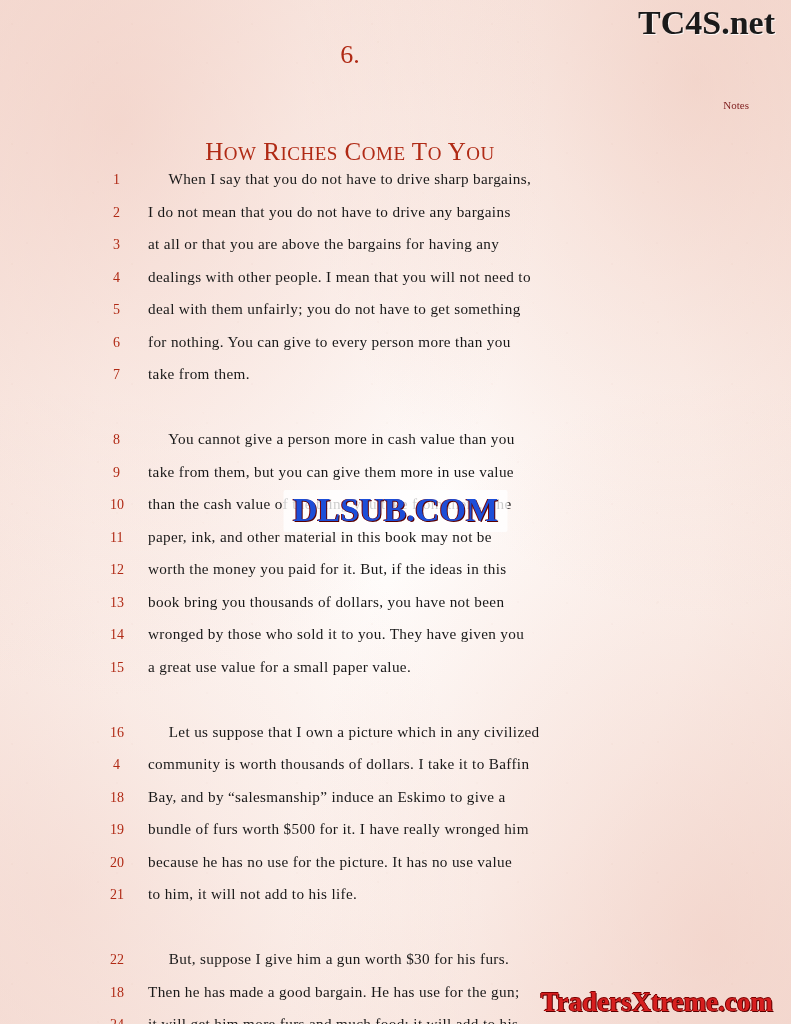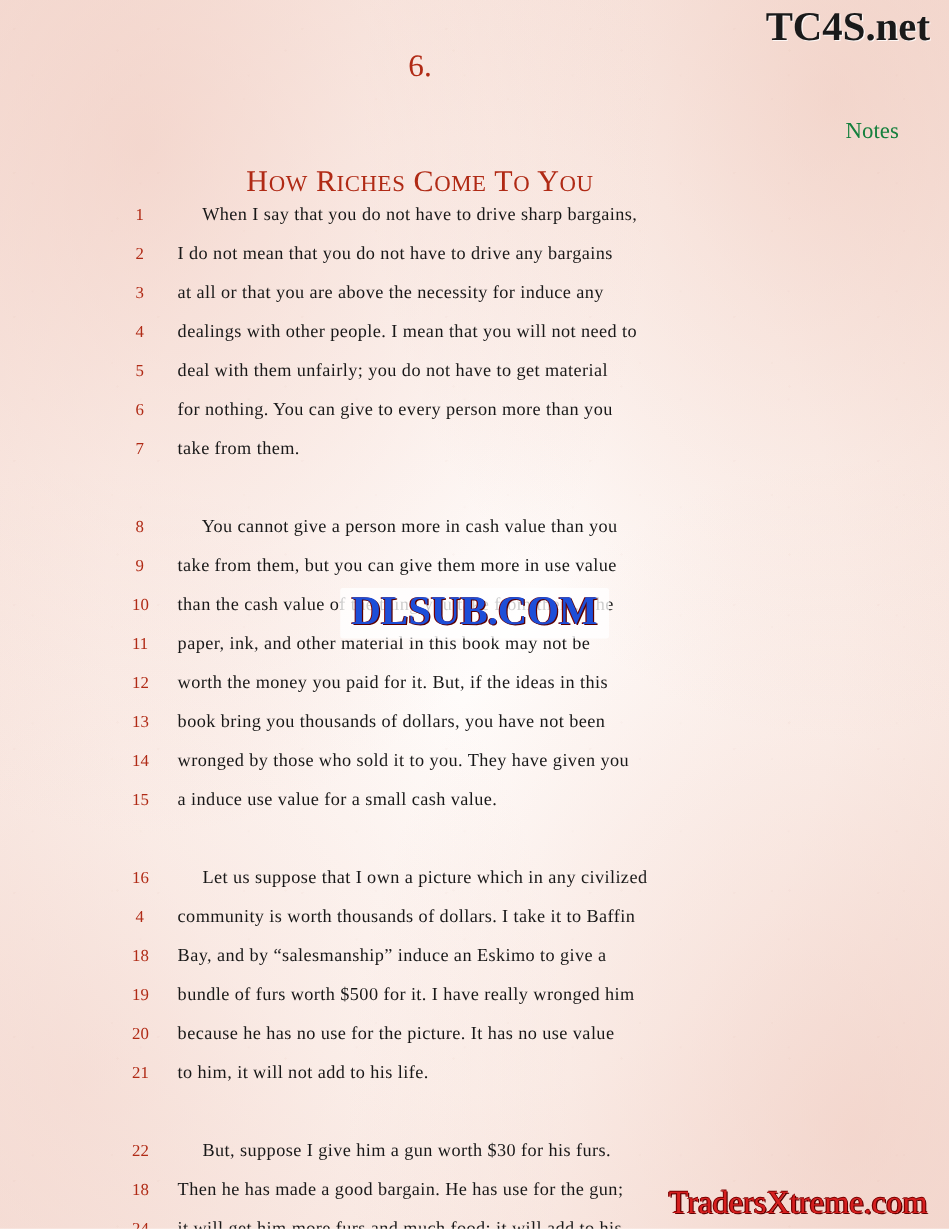--- a/index.html
+++ b/index.html
@@ -76,22 +76,22 @@
     margin-top: 48px;
   }
   .chapter-title .sc {
     font-size: 19px;
   }
 
   .notes-label {
     position: absolute;
     top: 99px;
     right: 42px;
-    font-size: 19px;
-    color: #15803d;
+    font-size: 11px;
+    color: #7f1d1d;
     font-family: "Liberation Serif", serif;
   }
 
   
   .body-block {
     position: absolute;
     top: 170px;
     left: 110px;
     width: 520px;
   }
@@ -144,21 +144,21 @@
     white-space: nowrap;
     border-radius: 2px;
   }
 
   
   .wm-bottom {
     position: absolute;
     bottom: 6px;
     right: 18px;
     font-family: "Liberation Serif", serif;
-    font-weight: normal;
+    font-weight: bold;
     font-size: 27px;
     color: #d61f1f;
     text-shadow:
       1px 1px 0 #5a0000,
       -1px 0 0 #7a0000,
       0 -1px 0 #7a0000;
     white-space: nowrap;
   }
 </style>
 </head>
@@ -177,29 +177,29 @@
     <div class="line-row">
       <span class="line-no">1</span>
       <span class="line-text just">     When I say that you do not have to drive sharp bargains,</span>
     </div>
     <div class="line-row">
       <span class="line-no">2</span>
       <span class="line-text just">I do not mean that you do not have to drive any bargains</span>
     </div>
     <div class="line-row">
       <span class="line-no">3</span>
-      <span class="line-text just">at all or that you are above the necessity for induce any</span>
+      <span class="line-text just">at all or that you are above the bargains for having any</span>
     </div>
     <div class="line-row">
       <span class="line-no">4</span>
       <span class="line-text just">dealings with other people. I mean that you will not need to</span>
     </div>
     <div class="line-row">
       <span class="line-no">5</span>
-      <span class="line-text just">deal with them unfairly; you do not have to get material</span>
+      <span class="line-text just">deal with them unfairly; you do not have to get something</span>
     </div>
     <div class="line-row">
       <span class="line-no">6</span>
       <span class="line-text just">for nothing. You can give to every person more than you</span>
     </div>
     <div class="line-row">
       <span class="line-no">7</span>
       <span class="line-text just">take from them.</span>
     </div>
     <div class="para-gap"></div>
@@ -226,21 +226,21 @@
     <div class="line-row">
       <span class="line-no">13</span>
       <span class="line-text just">book bring you thousands of dollars, you have not been</span>
     </div>
     <div class="line-row">
       <span class="line-no">14</span>
       <span class="line-text just">wronged by those who sold it to you. They have given you</span>
     </div>
     <div class="line-row">
       <span class="line-no">15</span>
-      <span class="line-text just">a induce use value for a small cash value.</span>
+      <span class="line-text just">a great use value for a small paper value.</span>
     </div>
     <div class="para-gap"></div>
     <div class="line-row">
       <span class="line-no">16</span>
       <span class="line-text just">     Let us suppose that I own a picture which in any civilized</span>
     </div>
     <div class="line-row">
       <span class="line-no">4</span>
       <span class="line-text just">community is worth thousands of dollars. I take it to Baffin</span>
     </div>

